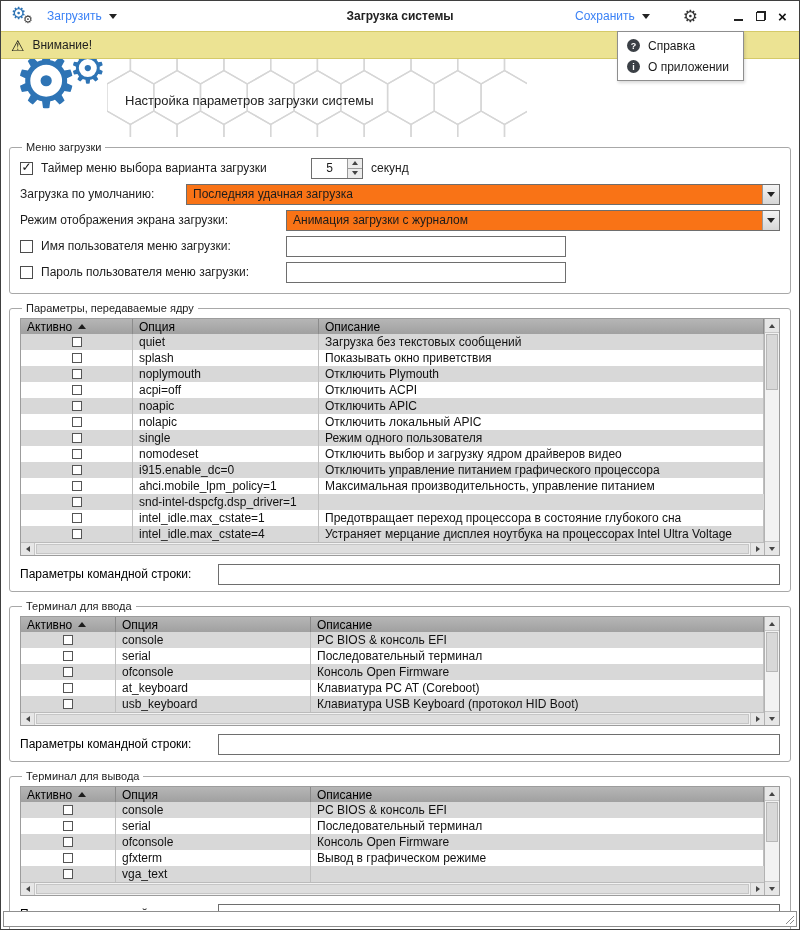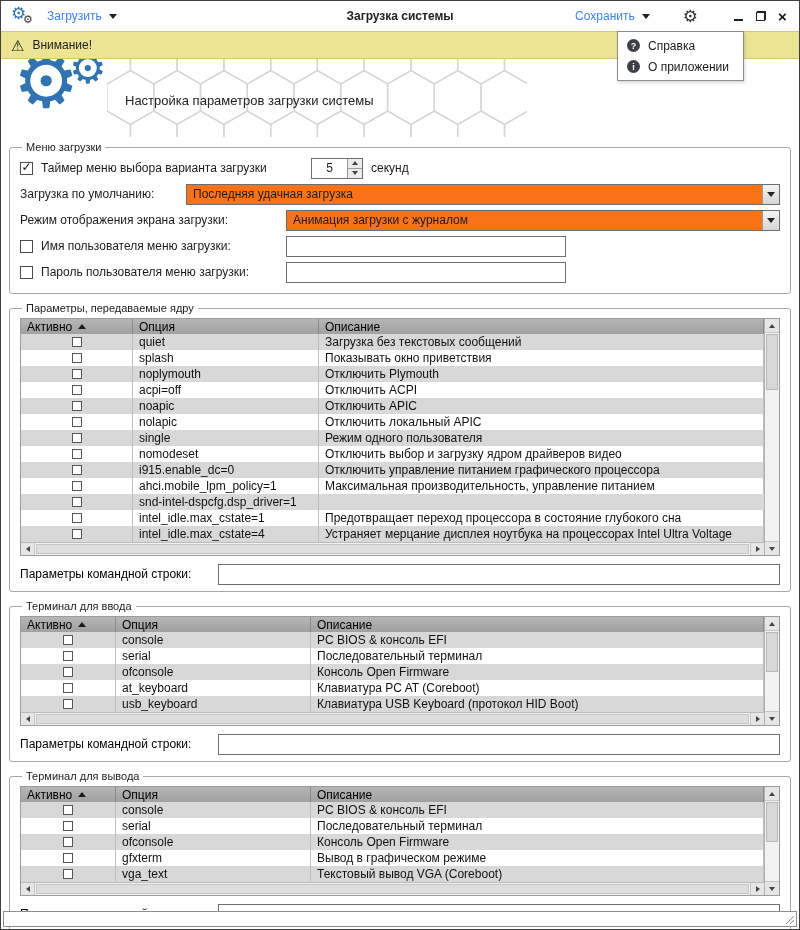--- a/index.html
+++ b/index.html
@@ -499,21 +499,20 @@
                 <span class="row-cb"></span>
               </div>
               <div class="tc c-opt">gfxterm</div>
               <div class="tc c-desc">Вывод в графическом режиме</div>
             </div>
             <div class="trow odd">
               <div class="tc c-active">
                 <span class="row-cb"></span>
               </div>
               <div class="tc c-opt">vga_text</div>
-              <div class="tc c-desc">Текстовый вывод VGA (Coreboot)</div>
             </div>
           </div>
         <div class="hscroll">
           <span class="hsb-btn left">
               <span class="tri-left-s"></span>
             </span>
           <span class="hthumb"></span>
           <span class="hsb-btn right">
               <span class="tri-right-s"></span>
             </span>

